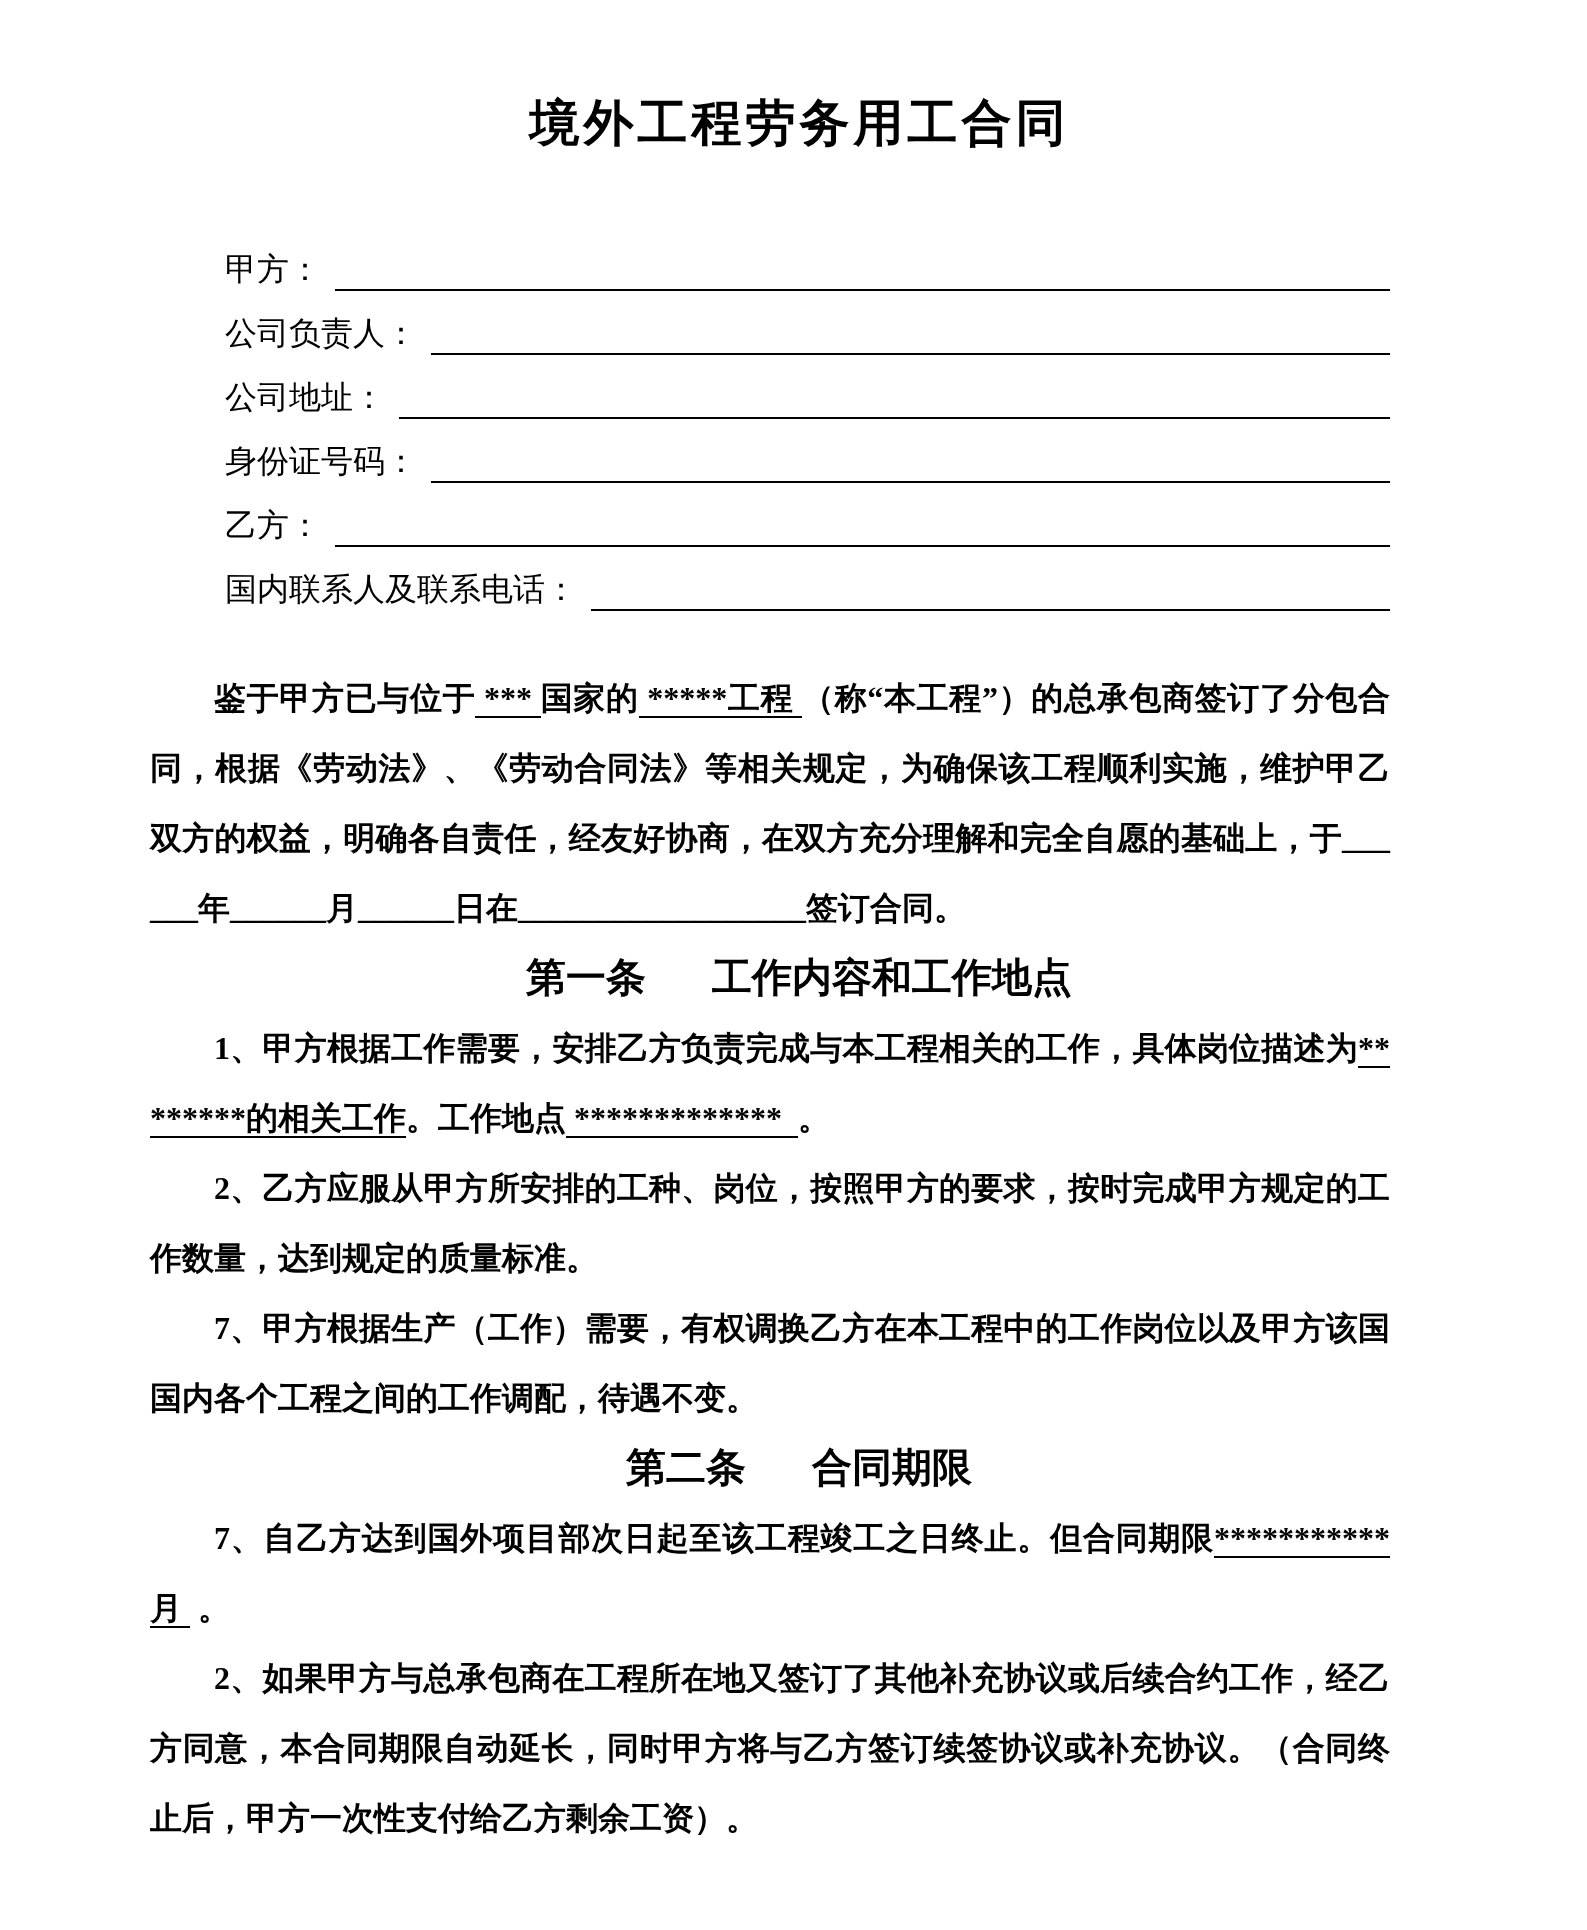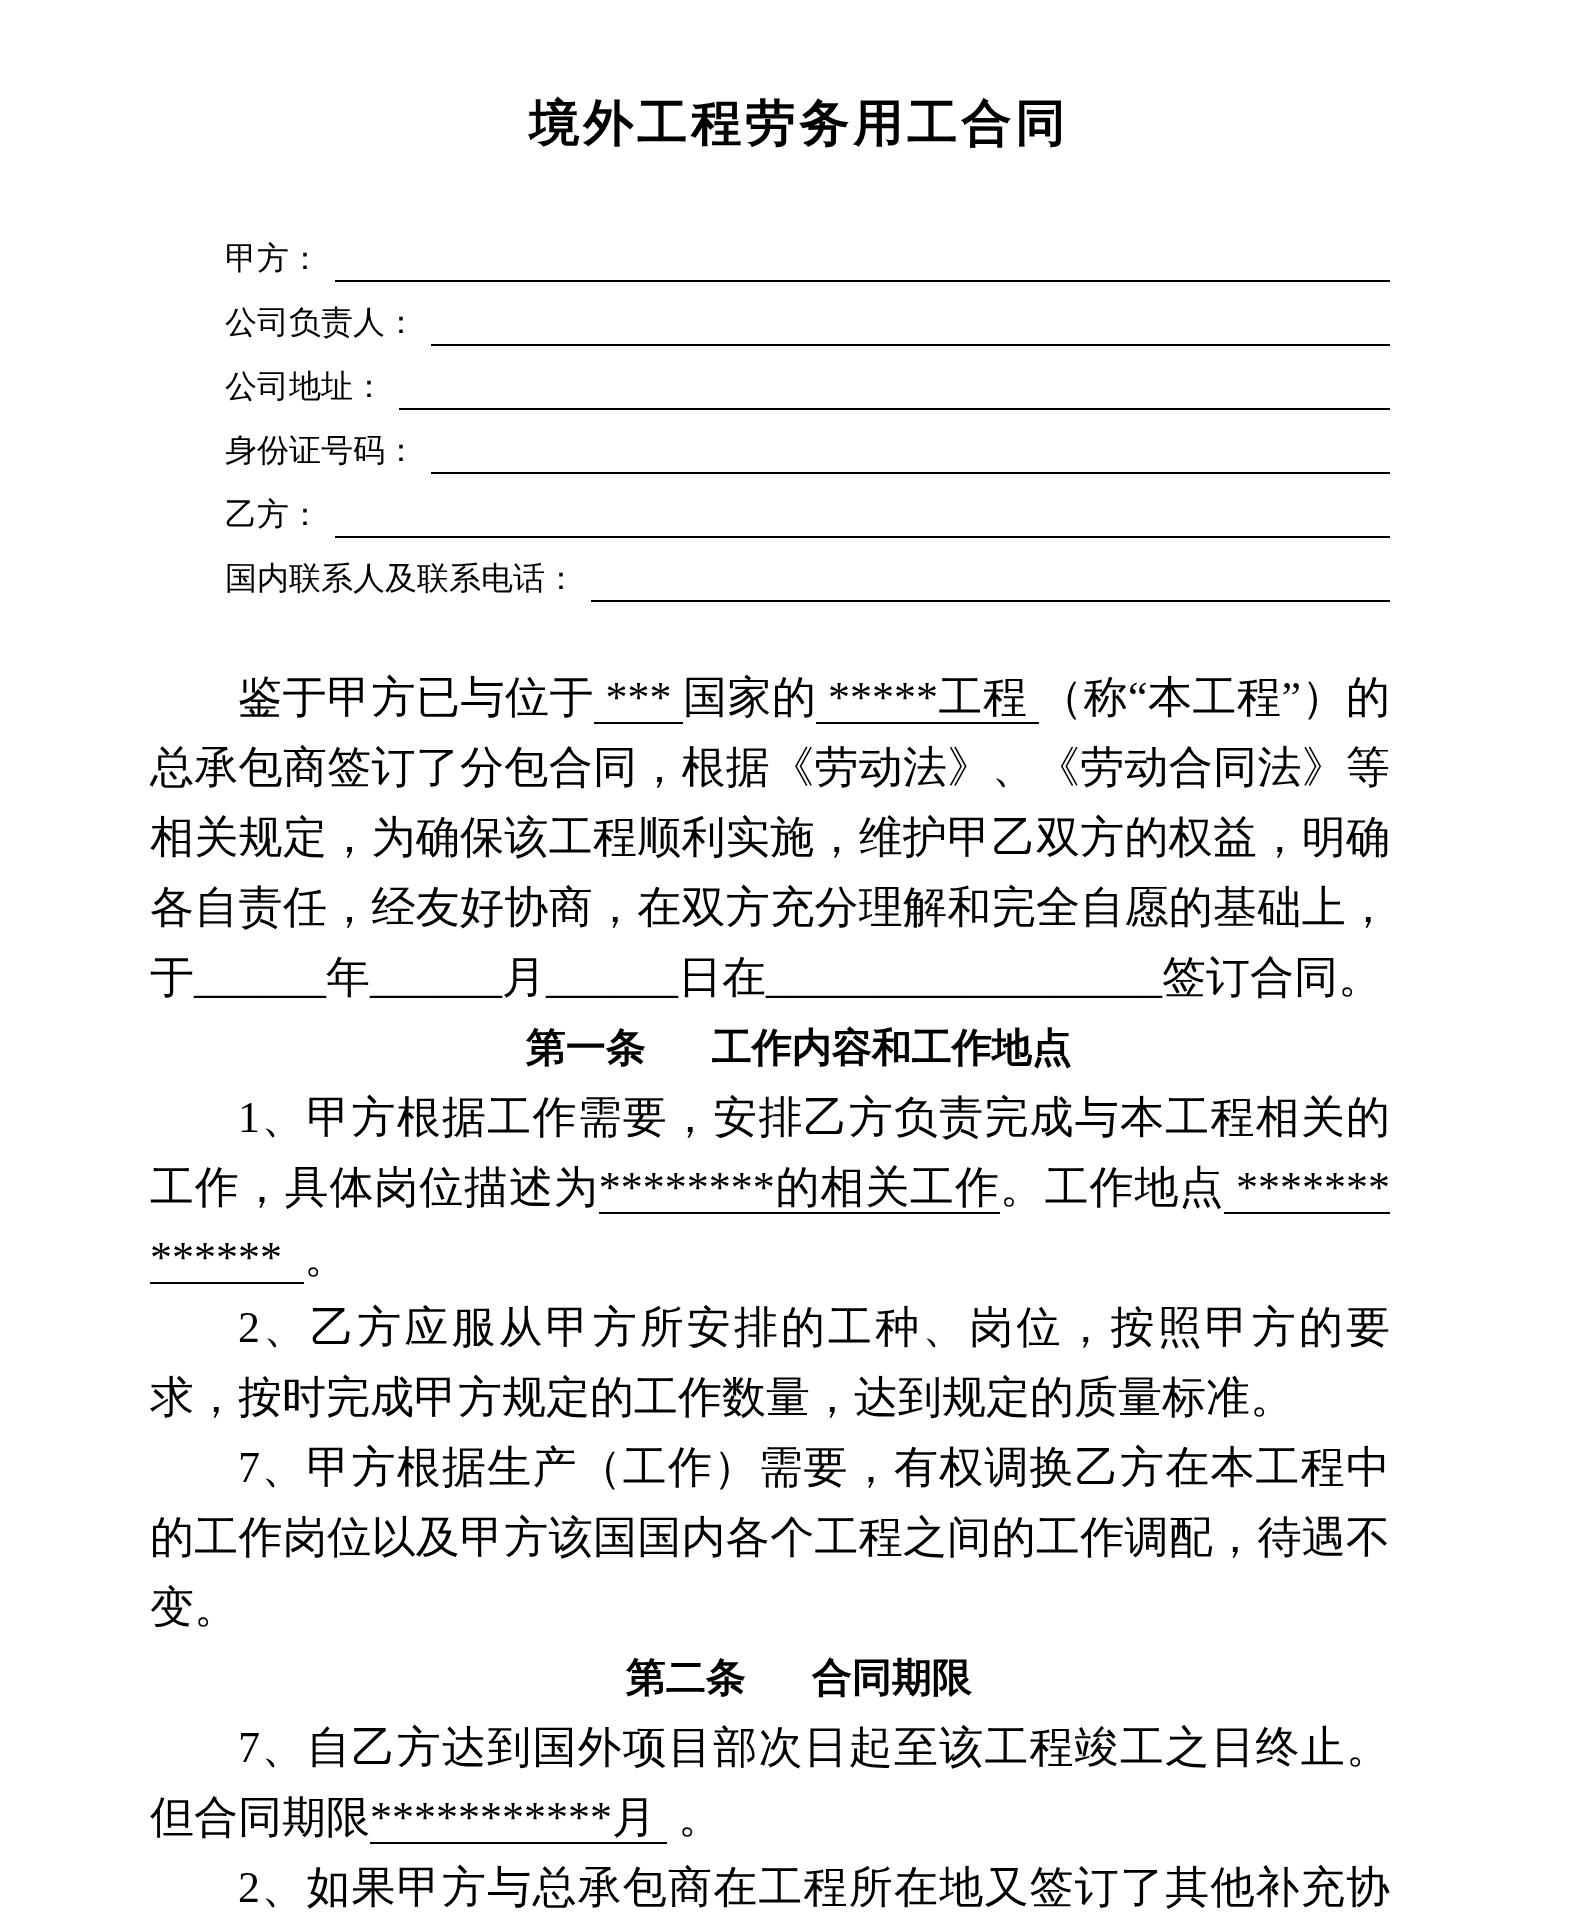--- a/index.html
+++ b/index.html
@@ -19,44 +19,45 @@
     font-weight: 700;
     letter-spacing: 4px;
     padding-left: 12px;
   }
 
   .form {
     margin: 70px 197px 0 225px;
   }
   .form-row {
     display: flex;
-    align-items: center;
+    align-items: flex-end;
     height: 64px;
   }
   .form-row .label {
     font-size: 32px;
     line-height: 1.3;
     white-space: nowrap;
   }
   .form-row .blank-line {
     flex: 1;
     margin-left: 14px;
     border-bottom: 2px solid #000;
     height: 46px;
   }
 
   .content {
     margin: 52px 197px 0 150px;
   }
   .para {
-    font-size: 44px;
+    font-size: 32px;
     line-height: 70px;
     text-align: justify;
     text-indent: 2em;
     word-break: break-all;
+    font-weight: bold;
   }
   .para.heading {
     font-weight: 700;
     font-size: 40px;
     text-align: center;
     text-indent: 0;
     padding-left: 1.45em;
   }
   .para.heading .htitle { margin-left: 66px; }
   .u { border-bottom: 2px solid #000; }

